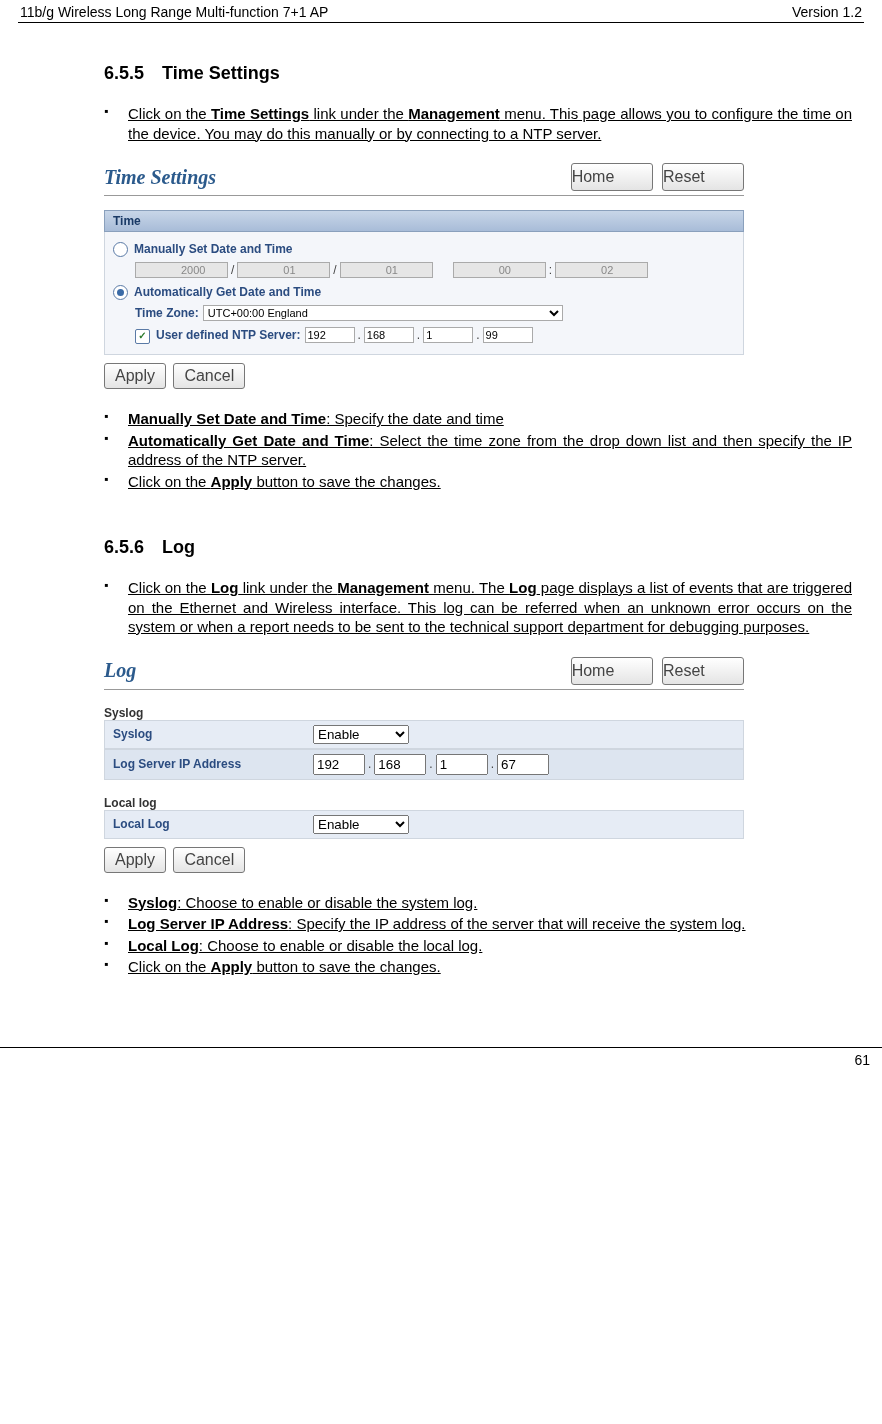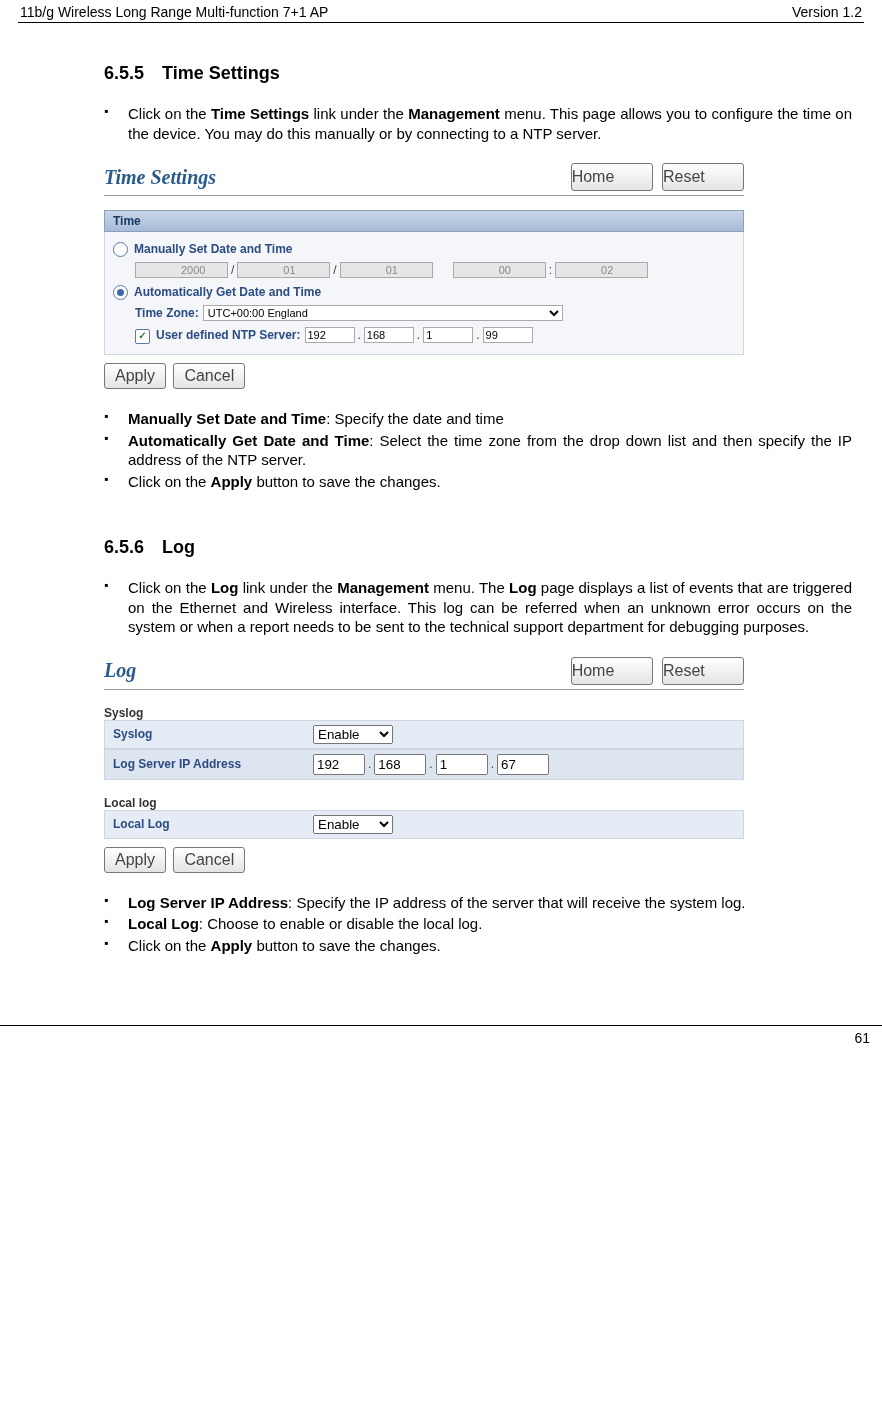--- a/index.html
+++ b/index.html
@@ -38,20 +38,21 @@
     list-style: none;
     padding-left: 0;
     margin: 0 0 20px 0;
   }
   ul.bullets > li {
     position: relative;
     padding-left: 24px;
     margin-bottom: 2px;
     text-align: justify;
     line-height: 1.3;
+    text-decoration: underline;
   }
   ul.bullets > li::before {
     content: "▪";
     position: absolute;
     left: 0;
     top: 0;
     font-size: 12px;
   }
   b { font-weight: bold; }
 
@@ -136,21 +137,21 @@
   .label-cell {
     color:#2b4c80; font-weight:bold; width:200px;
   }
   .table-row {
     display:flex; align-items:center;
     background: #e6ecf5;
     border: 1px solid #cfd6df;
     padding:4px 8px;
   }
   .table-row.alt { background:#dde5f0; }
-  .table-row select { width:80px; }
+  .table-row select { width:96px; }
   .table-row input[type=text] { width:44px; }
   .subhead {
     font-weight: bold;
     color: #333;
     margin-top: 16px;
   }
   .btn-row { margin-top: 8px; }
   .footer-line { border-top:1px solid #000; margin-top:30px; }
   .page-num { text-align:right; font-size:14px; padding:4px 12px 6px 0; }
 </style>
@@ -270,20 +271,21 @@
         <span class="label-cell">Local Log</span>
         <select><option>Enable</option></select>
       </div>
       <div class="btn-row">
         <span class="ui-btn small">Apply</span>
         <span class="ui-btn small">Cancel</span>
       </div>
     </div>
 
     <ul class="bullets">
+      <li><b>Syslog</b><span>: Choose to enable or disable the system log.</span></li>
       <li><b>Log Server IP Address</b><span>: Specify the IP address of the server that will receive the system log.</span></li>
       <li><b>Local Log</b><span>: Choose to enable or disable the local log.</span></li>
       <li><span>Click on the </span><b>Apply</b><span> button to save the changes.</span></li>
     </ul>
 
   </div>
 </div>
 <div class="footer-line"></div>
 <div class="page-num">61</div>
 

